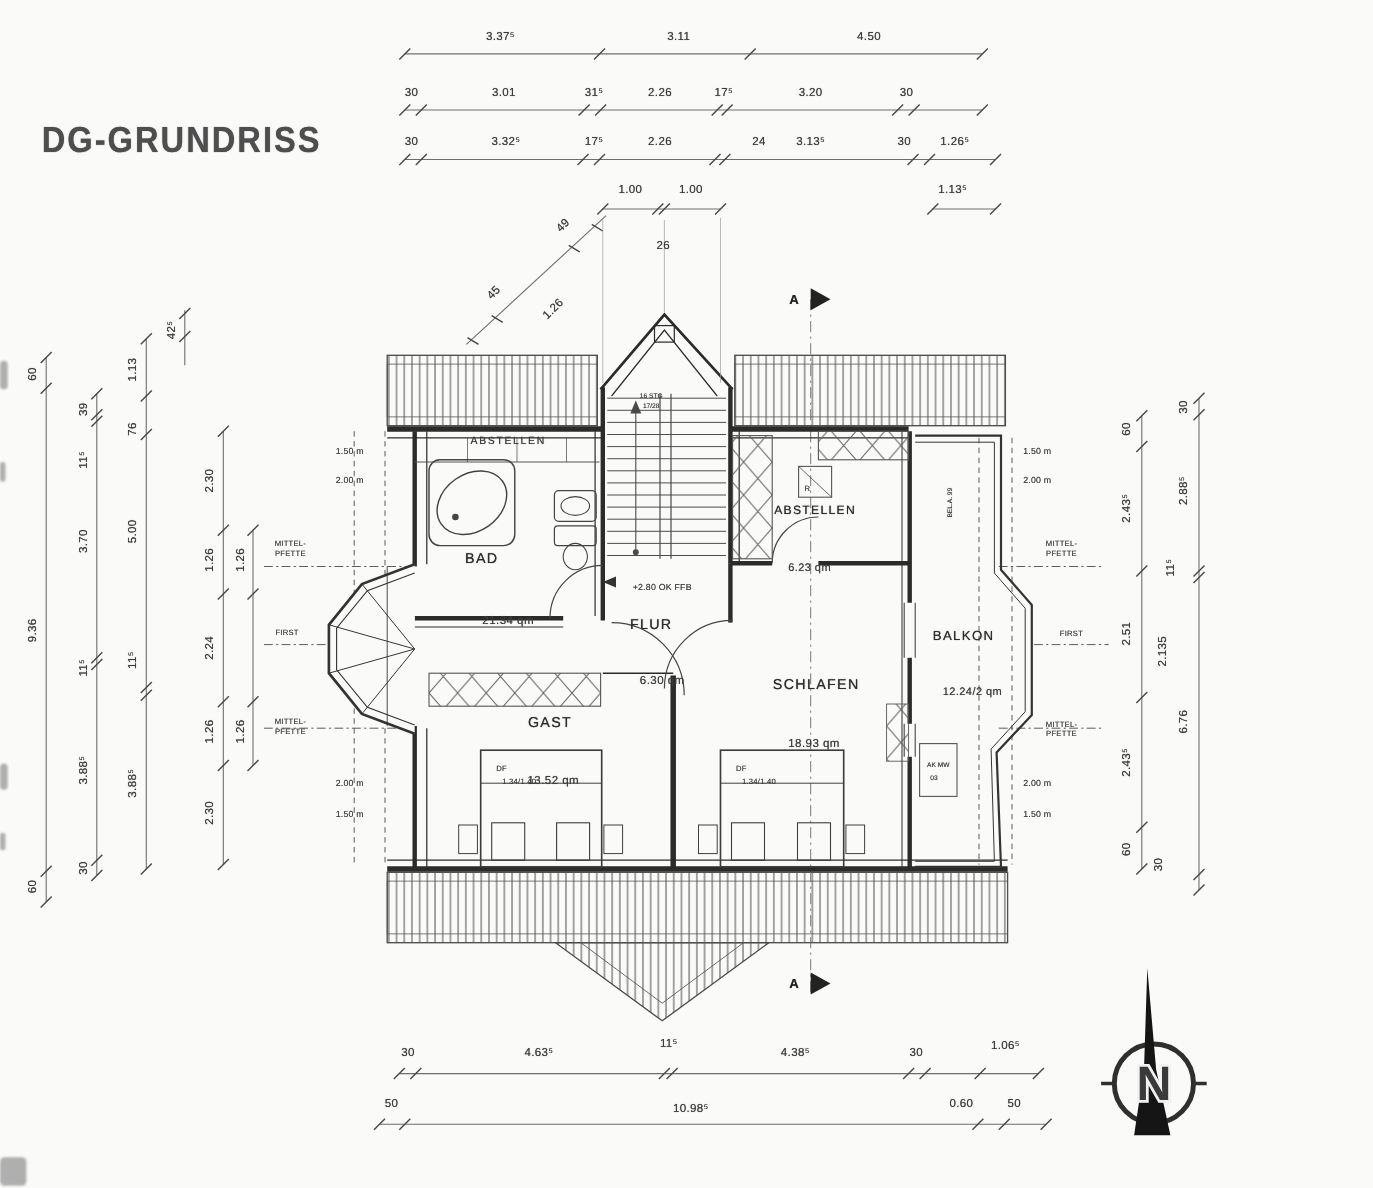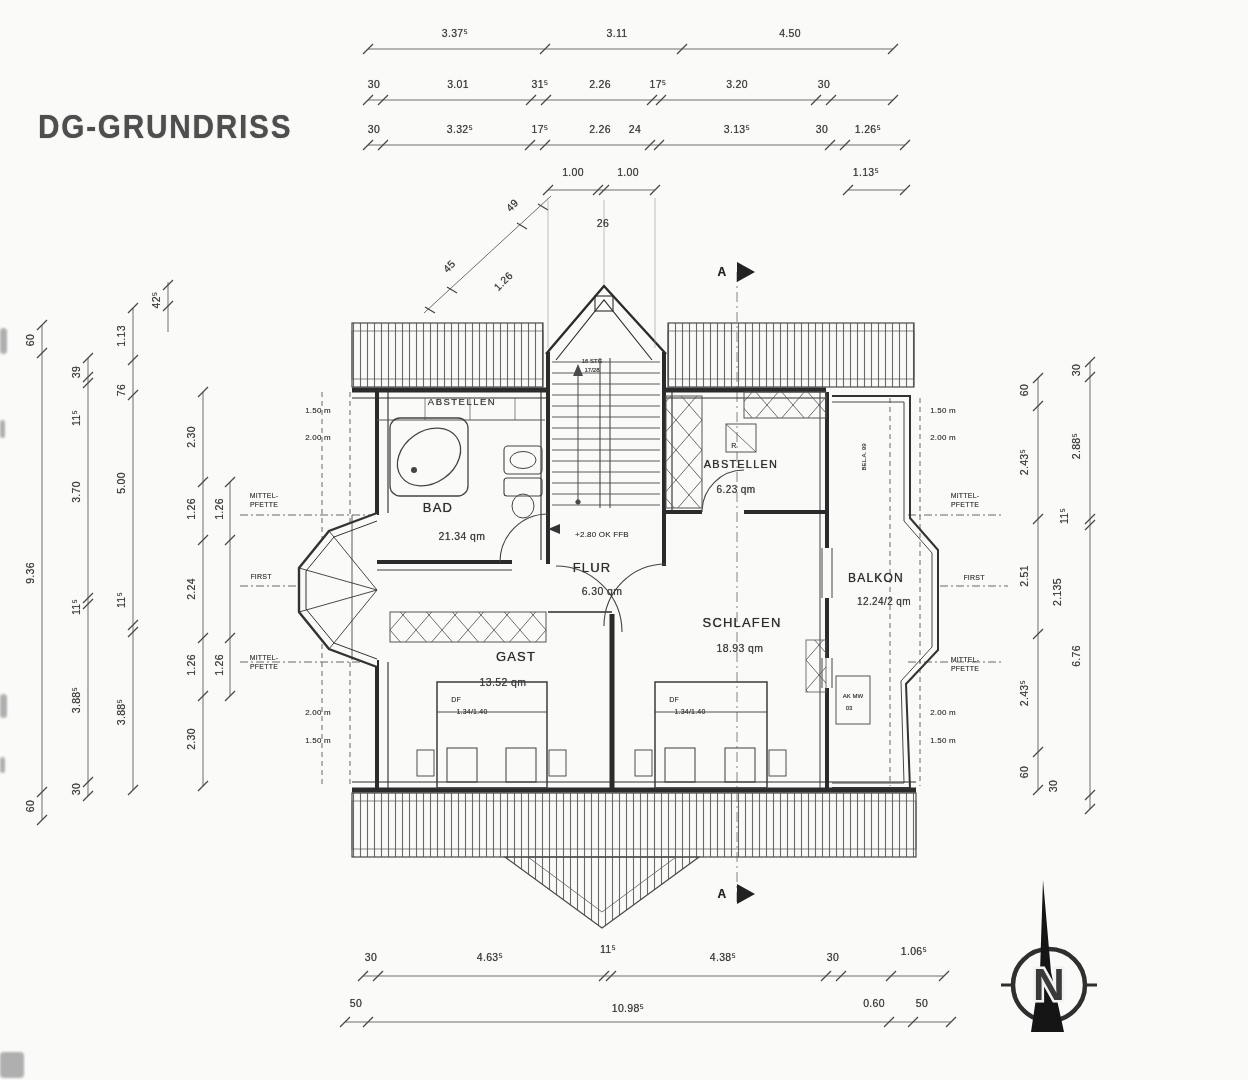--- a/index.html
+++ b/index.html
@@ -4,21 +4,21 @@
 <style>
   html,body{margin:0;padding:0;background:#e8e8e6;}
   .page{position:relative;width:1248px;height:1080px;background:#fafaf9;overflow:hidden;
         font-family:"Liberation Sans",sans-serif;color:#3a3a3a;}
   svg.plan{position:absolute;left:0;top:0;}
   .lbl{position:absolute;transform:translate(-50%,-50%);font-size:10.5px;letter-spacing:.3px;
        color:#3b3b3b;white-space:nowrap;text-shadow:0 0 .7px rgba(60,60,60,.75);}
   .lbl.v{transform:translate(-50%,-50%) rotate(-90deg);}
   .lbl.d45{transform:translate(-50%,-50%) rotate(-45deg);}
   .room{font-size:13px;letter-spacing:1.2px;color:#2d2d2d;text-shadow:0 0 .8px rgba(40,40,40,.85);}
-  .area{font-size:10.5px;letter-spacing:.4px;}
+  .area{font-size:10.5px;letter-spacing:.4px;margin-top:28px;}
   .small{font-size:9.5px;letter-spacing:1.5px;}
   .tiny{font-size:7px;letter-spacing:.2px;text-shadow:0 0 .4px rgba(60,60,60,.6);}
   .micro{font-size:6px;letter-spacing:0;}
   .title{position:absolute;left:38px;top:108px;font-size:33px;font-weight:bold;letter-spacing:2px;
          color:#4e4e4e;transform:scaleX(.9);transform-origin:left center;
          text-shadow:0 0 1px rgba(70,70,70,.8);}
   .secA{font-size:12px;font-weight:bold;color:#222;}
   .blob{position:absolute;background:#979797;border-radius:4px;filter:blur(1.2px);opacity:.75;}
 </style>
 </head>
@@ -299,21 +299,21 @@
 <span class="lbl" style="left:458px;top:84px">3.01</span>
 <span class="lbl" style="left:540px;top:84px">31⁵</span>
 <span class="lbl" style="left:600px;top:84px">2.26</span>
 <span class="lbl" style="left:658px;top:84px">17⁵</span>
 <span class="lbl" style="left:737px;top:84px">3.20</span>
 <span class="lbl" style="left:824px;top:84px">30</span>
 <span class="lbl" style="left:374px;top:129px">30</span>
 <span class="lbl" style="left:460px;top:129px">3.32⁵</span>
 <span class="lbl" style="left:540px;top:129px">17⁵</span>
 <span class="lbl" style="left:600px;top:129px">2.26</span>
-<span class="lbl" style="left:635px;top:129px">24</span>
+<span class="lbl" style="left:690px;top:129px">24</span>
 <span class="lbl" style="left:737px;top:129px">3.13⁵</span>
 <span class="lbl" style="left:822px;top:129px">30</span>
 <span class="lbl" style="left:868px;top:129px">1.26⁵</span>
 <span class="lbl" style="left:573px;top:172px">1.00</span>
 <span class="lbl" style="left:628px;top:172px">1.00</span>
 <span class="lbl" style="left:866px;top:172px">1.13⁵</span>
 <span class="lbl" style="left:603px;top:223px">26</span>
 
 <span class="lbl d45" style="left:449px;top:266px">45</span>
 <span class="lbl d45" style="left:503px;top:281px">1.26</span>
@@ -367,21 +367,21 @@
 
 <span class="lbl small" style="left:462px;top:401px">ABSTELLEN</span>
 <span class="lbl room" style="left:438px;top:507px">BAD</span>
 <span class="lbl area" style="left:462px;top:536px">21.34 qm</span>
 <span class="lbl room" style="left:592px;top:567px">FLUR</span>
 <span class="lbl area" style="left:602px;top:591px">6.30 qm</span>
 <span class="lbl room" style="left:741px;top:464px;font-size:11px">ABSTELLEN</span>
 <span class="lbl area" style="left:736px;top:489px;font-size:10px">6.23 qm</span>
 <span class="lbl room" style="left:742px;top:622px">SCHLAFEN</span>
 <span class="lbl area" style="left:740px;top:648px">18.93 qm</span>
-<span class="lbl room" style="left:516px;top:656px">GAST</span>
+<span class="lbl room" style="left:500px;top:656px">GAST</span>
 <span class="lbl area" style="left:503px;top:682px">13.52 qm</span>
 <span class="lbl room" style="left:876px;top:578px;font-size:12px">BALKON</span>
 <span class="lbl area" style="left:884px;top:601px;font-size:10px">12.24/2 qm</span>
 
 <span class="lbl tiny" style="left:264px;top:495px">MITTEL-</span>
 <span class="lbl tiny" style="left:264px;top:504px">PFETTE</span>
 <span class="lbl tiny" style="left:261px;top:576px">FIRST</span>
 <span class="lbl tiny" style="left:264px;top:657px">MITTEL-</span>
 <span class="lbl tiny" style="left:264px;top:666px">PFETTE</span>
 <span class="lbl tiny" style="left:965px;top:495px">MITTEL-</span>

